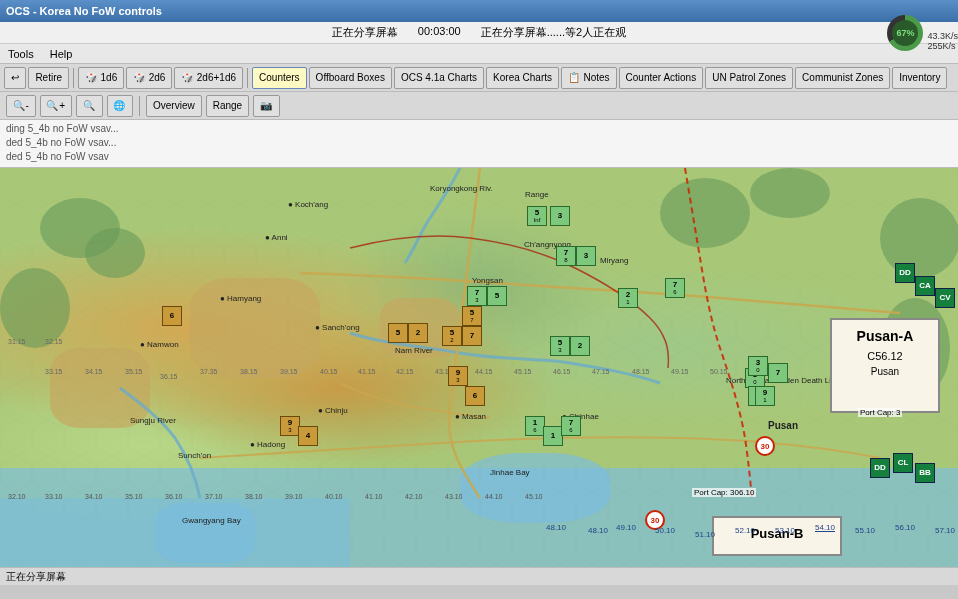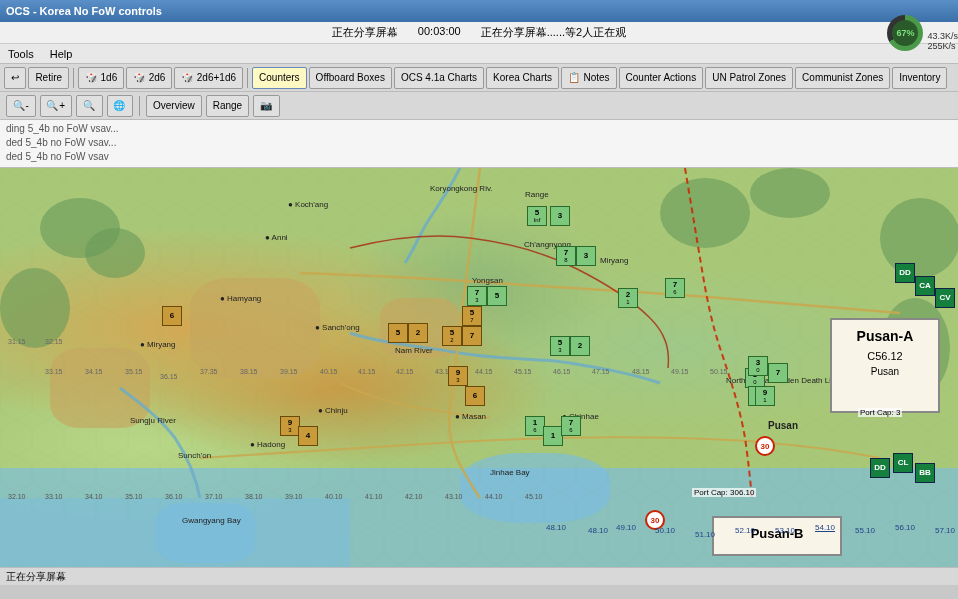--- a/index.html
+++ b/index.html
@@ -382,21 +382,21 @@
     <path d="M 340 215 C 360 225, 390 235, 420 240 C 450 245, 470 248, 490 250" stroke="#c8a850" stroke-width="2" fill="none" opacity="0.8"></path>
 
     <path d="M 685 0 C 690 30, 695 60, 700 90 C 705 120, 710 150, 720 180 C 730 210, 740 240, 745 270 C 748 290, 750 310, 752 330" stroke="#cc2200" stroke-width="2" fill="none" stroke-dasharray="6,4" opacity="0.85"></path>
 
     <path d="M 350 80 C 390 70, 430 65, 470 70 C 510 75, 545 85, 575 100 C 605 115, 630 130, 650 150 C 665 165, 670 180, 668 200" stroke="#aa1100" stroke-width="1.5" fill="none" opacity="0.7"></path>
   </svg>
 
   <div class="place-name" style="left:288px;top:32px">● Koch'ang</div>
   <div class="place-name" style="left:265px;top:65px">● Anni</div>
   <div class="place-name" style="left:220px;top:126px">● Hamyang</div>
-  <div class="place-name" style="left:140px;top:172px">● Miryang</div>
+  <div class="place-name" style="left:140px;top:172px">● Namwon</div>
   <div class="place-name" style="left:315px;top:155px">● Sanch'ong</div>
   <div class="place-name" style="left:472px;top:108px">Yongsan</div>
   <div class="place-name" style="left:600px;top:88px">Miryang</div>
   <div class="place-name" style="left:318px;top:238px">● Chinju</div>
   <div class="place-name" style="left:455px;top:244px">● Masan</div>
   <div class="place-name" style="left:562px;top:244px">● Chinhae</div>
   <div class="place-name" style="left:250px;top:272px">● Hadong</div>
   <div class="place-name city" style="left:768px;top:252px">Pusan</div>
   <div class="place-name" style="left:178px;top:283px">Sunch'on</div>
   <div class="place-name" style="left:182px;top:348px">Gwangyang Bay</div>

